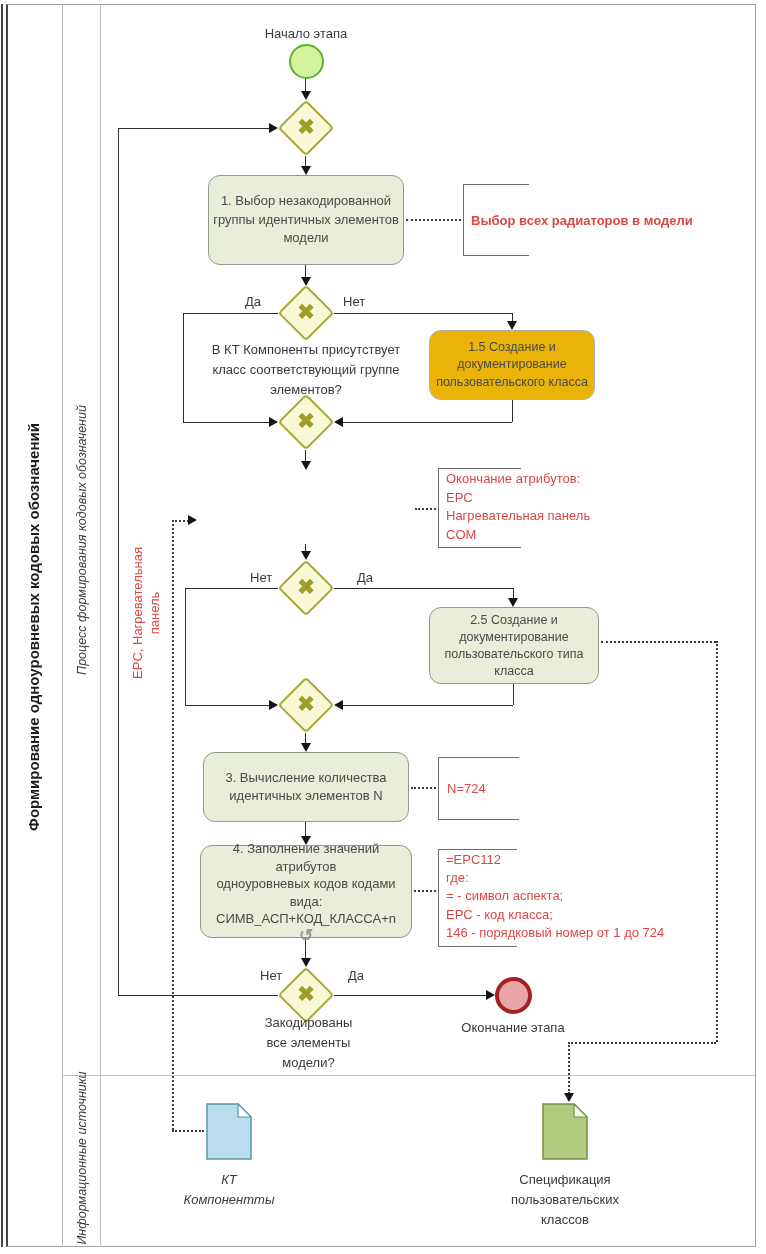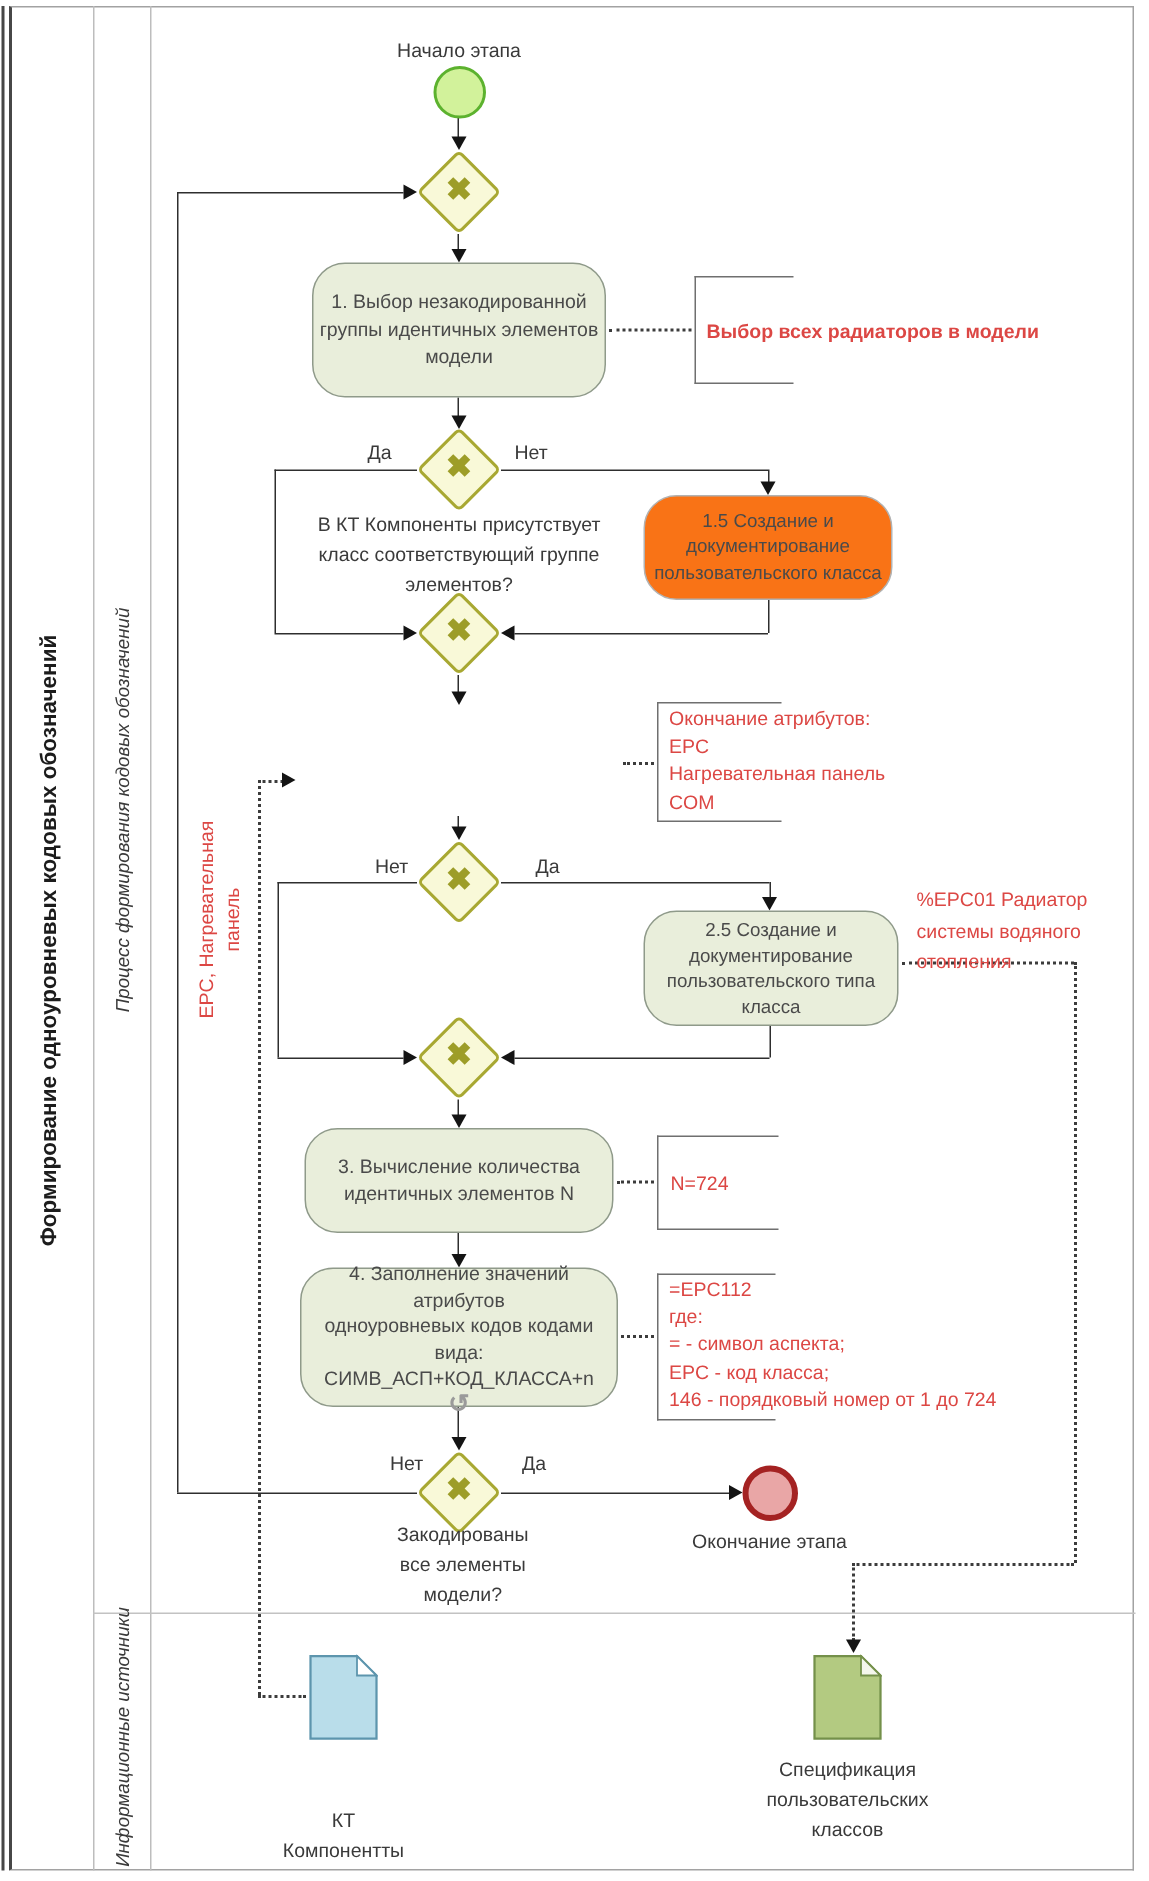--- a/index.html
+++ b/index.html
@@ -19,24 +19,24 @@
   .sh{position:absolute;border-top:1.5px solid #2e2e2e;}
   .sv{position:absolute;border-left:1.5px solid #2e2e2e;}
   .dh{position:absolute;border-top:2px dotted #3c3c3c;}
   .dv{position:absolute;border-left:2px dotted #3c3c3c;}
   .ar,.al,.ad{position:absolute;width:0;height:0;}
   .ar{border-top:5px solid transparent;border-bottom:5px solid transparent;border-left:9px solid #141414;}
   .al{border-top:5px solid transparent;border-bottom:5px solid transparent;border-right:9px solid #141414;}
   .ad{border-left:5px solid transparent;border-right:5px solid transparent;border-top:9px solid #141414;}
   
   .task{position:absolute;box-sizing:border-box;background:#e9eedb;border:1.5px solid #8f9a8a;
-        border-radius:22px;display:flex;flex-direction:column;align-items:center;justify-content:center;
+        border-radius:12px;display:flex;flex-direction:column;align-items:center;justify-content:center;
         text-align:center;font-size:13px;line-height:18.5px;color:#4a4a4a;}
   .task .txt{white-space:pre-line;}
-  .task.white{background:#f97316;border-color:#b2b2b2;justify-content:center;}
+  .task.white{background:#eab308;border-color:#b2b2b2;justify-content:center;}
   .loop{display:block;font-size:17px;color:#9a9a9a;line-height:15px;font-weight:bold;}
   .gw{position:absolute;box-sizing:border-box;width:40px;height:40px;background:#f9f9d8;
       border:2px solid #a8a832;border-radius:4px;transform:rotate(45deg);}
   .gx{position:absolute;width:40px;height:40px;text-align:center;line-height:38px;
       font-size:21px;font-weight:bold;color:#9d9d28;}
   .start{position:absolute;box-sizing:border-box;width:35px;height:35px;border-radius:50%;
          background:#d2f29b;border:2.5px solid #5cb22e;}
   .end{position:absolute;box-sizing:border-box;width:37px;height:37px;border-radius:50%;
        background:#e9a6a6;border:4px solid #a42222;}
   .lbl{position:absolute;font-size:13px;color:#3a3a3a;white-space:nowrap;}
@@ -216,31 +216,28 @@
   <div class="bracket" style="left:438px;top:849px;width:78px;height:96px;"></div>
   <div class="red" style="left:446px;top:851px;white-space:pre;line-height:18.2px;">=EPC112
 где:
 = - символ аспекта;
 EPC - код класса;
 146 - порядковый номер от 1 до 724</div>
 
   <div class="red rot" style="left:146px;top:613px;">EPC, Нагревательная
 панель</div>
 
-  <div class="red" style="left:611px;top:590px;line-height:20.5px;white-space:pre;">%EPC01 Радиатор
-системы водяного
-отопления</div>
 
   <div class="doc" style="left:206px;top:1103px;">
     <svg width="46" height="57" viewBox="0 0 46 57">
       <path d="M1,1 L32,1 L45,14 L45,56 L1,56 Z" fill="#b9ddea" stroke="#5d95ad" stroke-width="1.5"></path>
       <path d="M32,1 L32,14 L45,14 Z" fill="#ffffff" stroke="#5d95ad" stroke-width="1.2"></path>
     </svg>
   </div>
-  <div class="doc-label" style="left:169px;top:1204px;width:120px;">КТ
+  <div class="doc-label" style="left:169px;top:1170px;width:120px;font-style:italic;">КТ
 Компонентты</div>
 
   <div class="doc" style="left:542px;top:1103px;">
     <svg width="46" height="57" viewBox="0 0 46 57">
       <path d="M1,1 L32,1 L45,14 L45,56 L1,56 Z" fill="#b3ca81" stroke="#74904a" stroke-width="1.5"></path>
       <path d="M32,1 L32,14 L45,14 Z" fill="#f4f7ec" stroke="#74904a" stroke-width="1.2"></path>
     </svg>
   </div>
   <div class="doc-label" style="left:505px;top:1170px;width:120px;text-align:center;">Спецификация
 пользовательских

